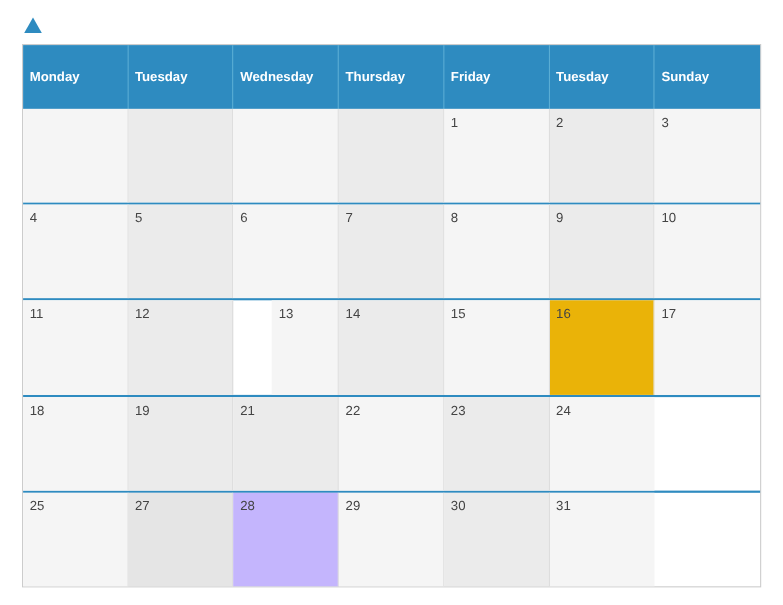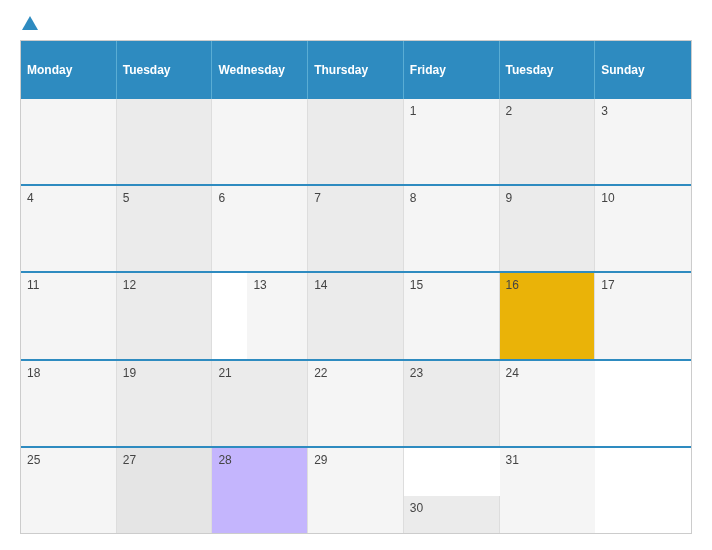--- a/index.html
+++ b/index.html
@@ -189,18 +189,18 @@
           <div class="cal-cell" style="background: rgb(235, 235, 235);"><span class="day-num">21</span></div>
           <div class="cal-cell" style="background: rgb(245, 245, 245);"><span class="day-num">22</span></div>
           <div class="cal-cell" style="background: rgb(235, 235, 235);"><span class="day-num">23</span></div>
           <div class="cal-cell" style="background: rgb(245, 245, 245);"><span class="day-num">24</span></div>
         </div>
         <div class="cal-week">
           <div class="cal-cell" style="background: rgb(245, 245, 245);"><span class="day-num">25</span></div>
           <div class="cal-cell" style="background: #e5e5e5;"><span class="day-num">27</span></div>
           <div class="cal-cell" style="background: #c4b5fd;"><span class="day-num">28</span></div>
           <div class="cal-cell" style="background: rgb(245, 245, 245);"><span class="day-num">29</span></div>
-          <div class="cal-cell" style="background: rgb(235, 235, 235); margin-top: 48px;"><span class="day-num">30</span></div>
+          <div class="cal-cell" style="background: rgb(235, 235, 235);"><span class="day-num">30</span></div>
           <div class="cal-cell" style="background: rgb(245, 245, 245);"><span class="day-num">31</span></div>
         </div>
       </div>
   </div>
 </div>
 
 </body></html>

